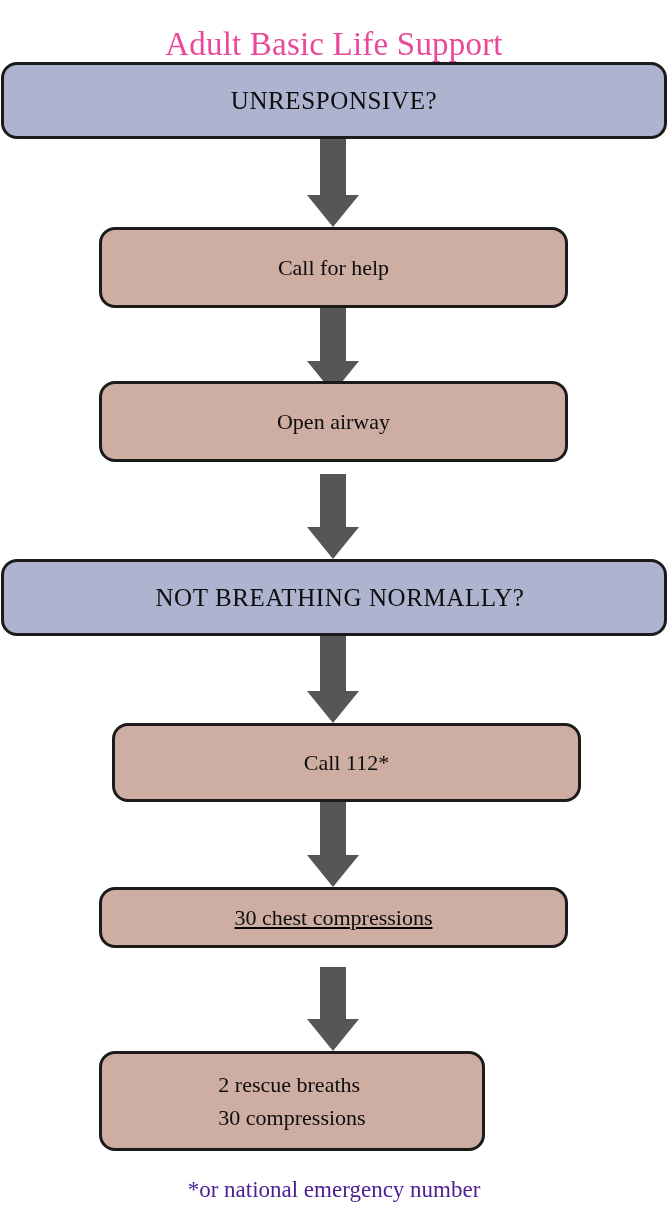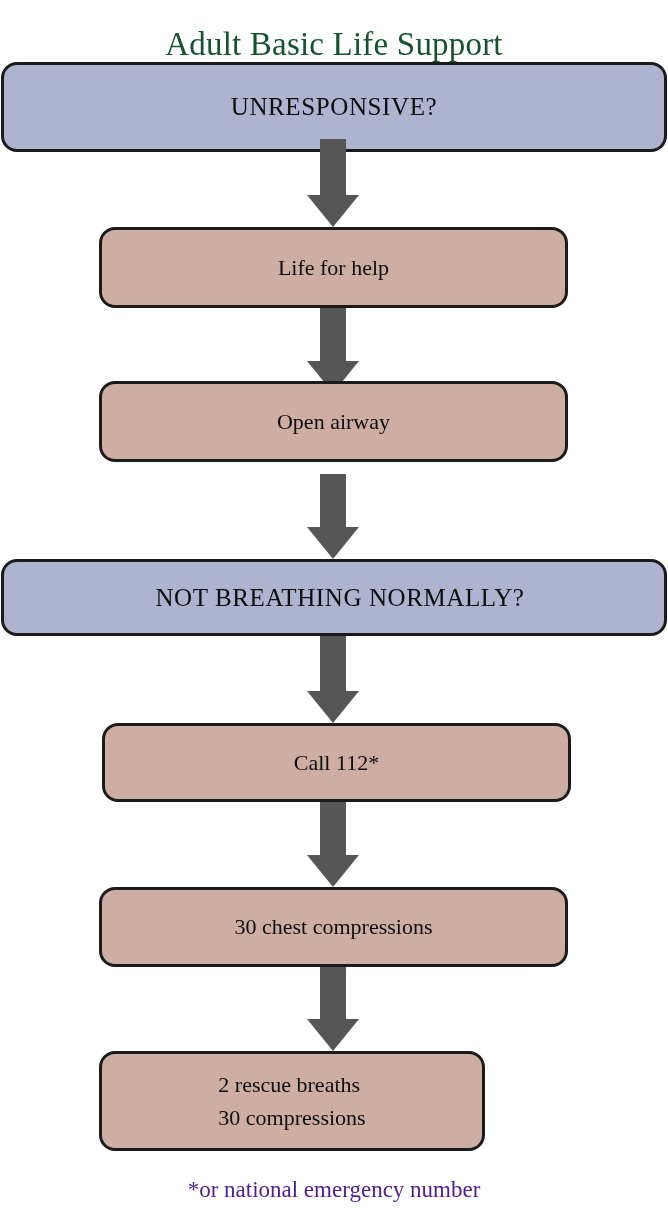--- a/index.html
+++ b/index.html
@@ -19,21 +19,21 @@
 
   .chart-title {
     position: absolute;
     top: 2px;
     left: 0;
     width: 668px;
     text-align: center;
     font-size: 33px;
     line-height: 40px;
     font-weight: normal;
-    color: #14532d;
+    color: #ec4899;
     letter-spacing: 0.2px;
   }
 
   .flow {
     position: absolute;
     top: 0;
     left: 0;
     width: 668px;
     height: 1218px;
   }
@@ -110,31 +110,31 @@
     color: #4c1d95;
   }
 </style>
 </head>
 <body>
 
 <h1 class="chart-title">Adult Basic Life Support</h1>
 
 <div class="flow">
 
-  <div class="node node-question" style="left:1px; top:62px; width:666px; height:90px;">
+  <div class="node node-question" style="left:1px; top:62px; width:666px; height:77px;">
     <span class="node-label">UNRESPONSIVE?</span>
   </div>
 
   <div class="arrow" style="top:139px; height:88px;">
     <div class="shaft" style="height:56px;"></div>
     <div class="head" style="top:56px;"></div>
   </div>
 
   <div class="node node-action" style="left:99px; top:227px; width:469px; height:81px;">
-    <span class="node-label">Life for help</span>
+    <span class="node-label">Call for help</span>
   </div>
 
   <div class="arrow" style="top:308px; height:85px;">
     <div class="shaft" style="height:53px;"></div>
     <div class="head" style="top:53px;"></div>
   </div>
 
   <div class="node node-action" style="left:99px; top:381px; width:469px; height:81px;">
     <span class="node-label">Open airway</span>
   </div>
@@ -146,30 +146,30 @@
 
   <div class="node node-question" style="left:1px; top:559px; width:666px; height:77px;padding-left:12px;">
     <span class="node-label">NOT BREATHING NORMALLY?</span>
   </div>
 
   <div class="arrow" style="top:636px; height:87px;">
     <div class="shaft" style="height:55px;"></div>
     <div class="head" style="top:55px;"></div>
   </div>
 
-  <div class="node node-action" style="left:102px; top:723px; width:469px; height:79px;">
+  <div class="node node-action" style="left:112px; top:723px; width:469px; height:79px;">
     <span class="node-label">Call 112*</span>
   </div>
 
   <div class="arrow" style="top:802px; height:85px;">
     <div class="shaft" style="height:53px;"></div>
     <div class="head" style="top:53px;"></div>
   </div>
 
-  <div class="node node-action" style="left:99px; top:887px; width:469px; height:80px;">
+  <div class="node node-action" style="left:99px; top:887px; width:469px; height:61px;text-decoration:underline;">
     <span class="node-label">30 chest compressions</span>
   </div>
 
   <div class="arrow" style="top:967px; height:84px;">
     <div class="shaft" style="height:52px;"></div>
     <div class="head" style="top:52px;"></div>
   </div>
 
   <div class="node node-action multiline" style="left:99px; top:1051px; width:386px; height:100px;">
     <span class="node-label">2 rescue breaths

